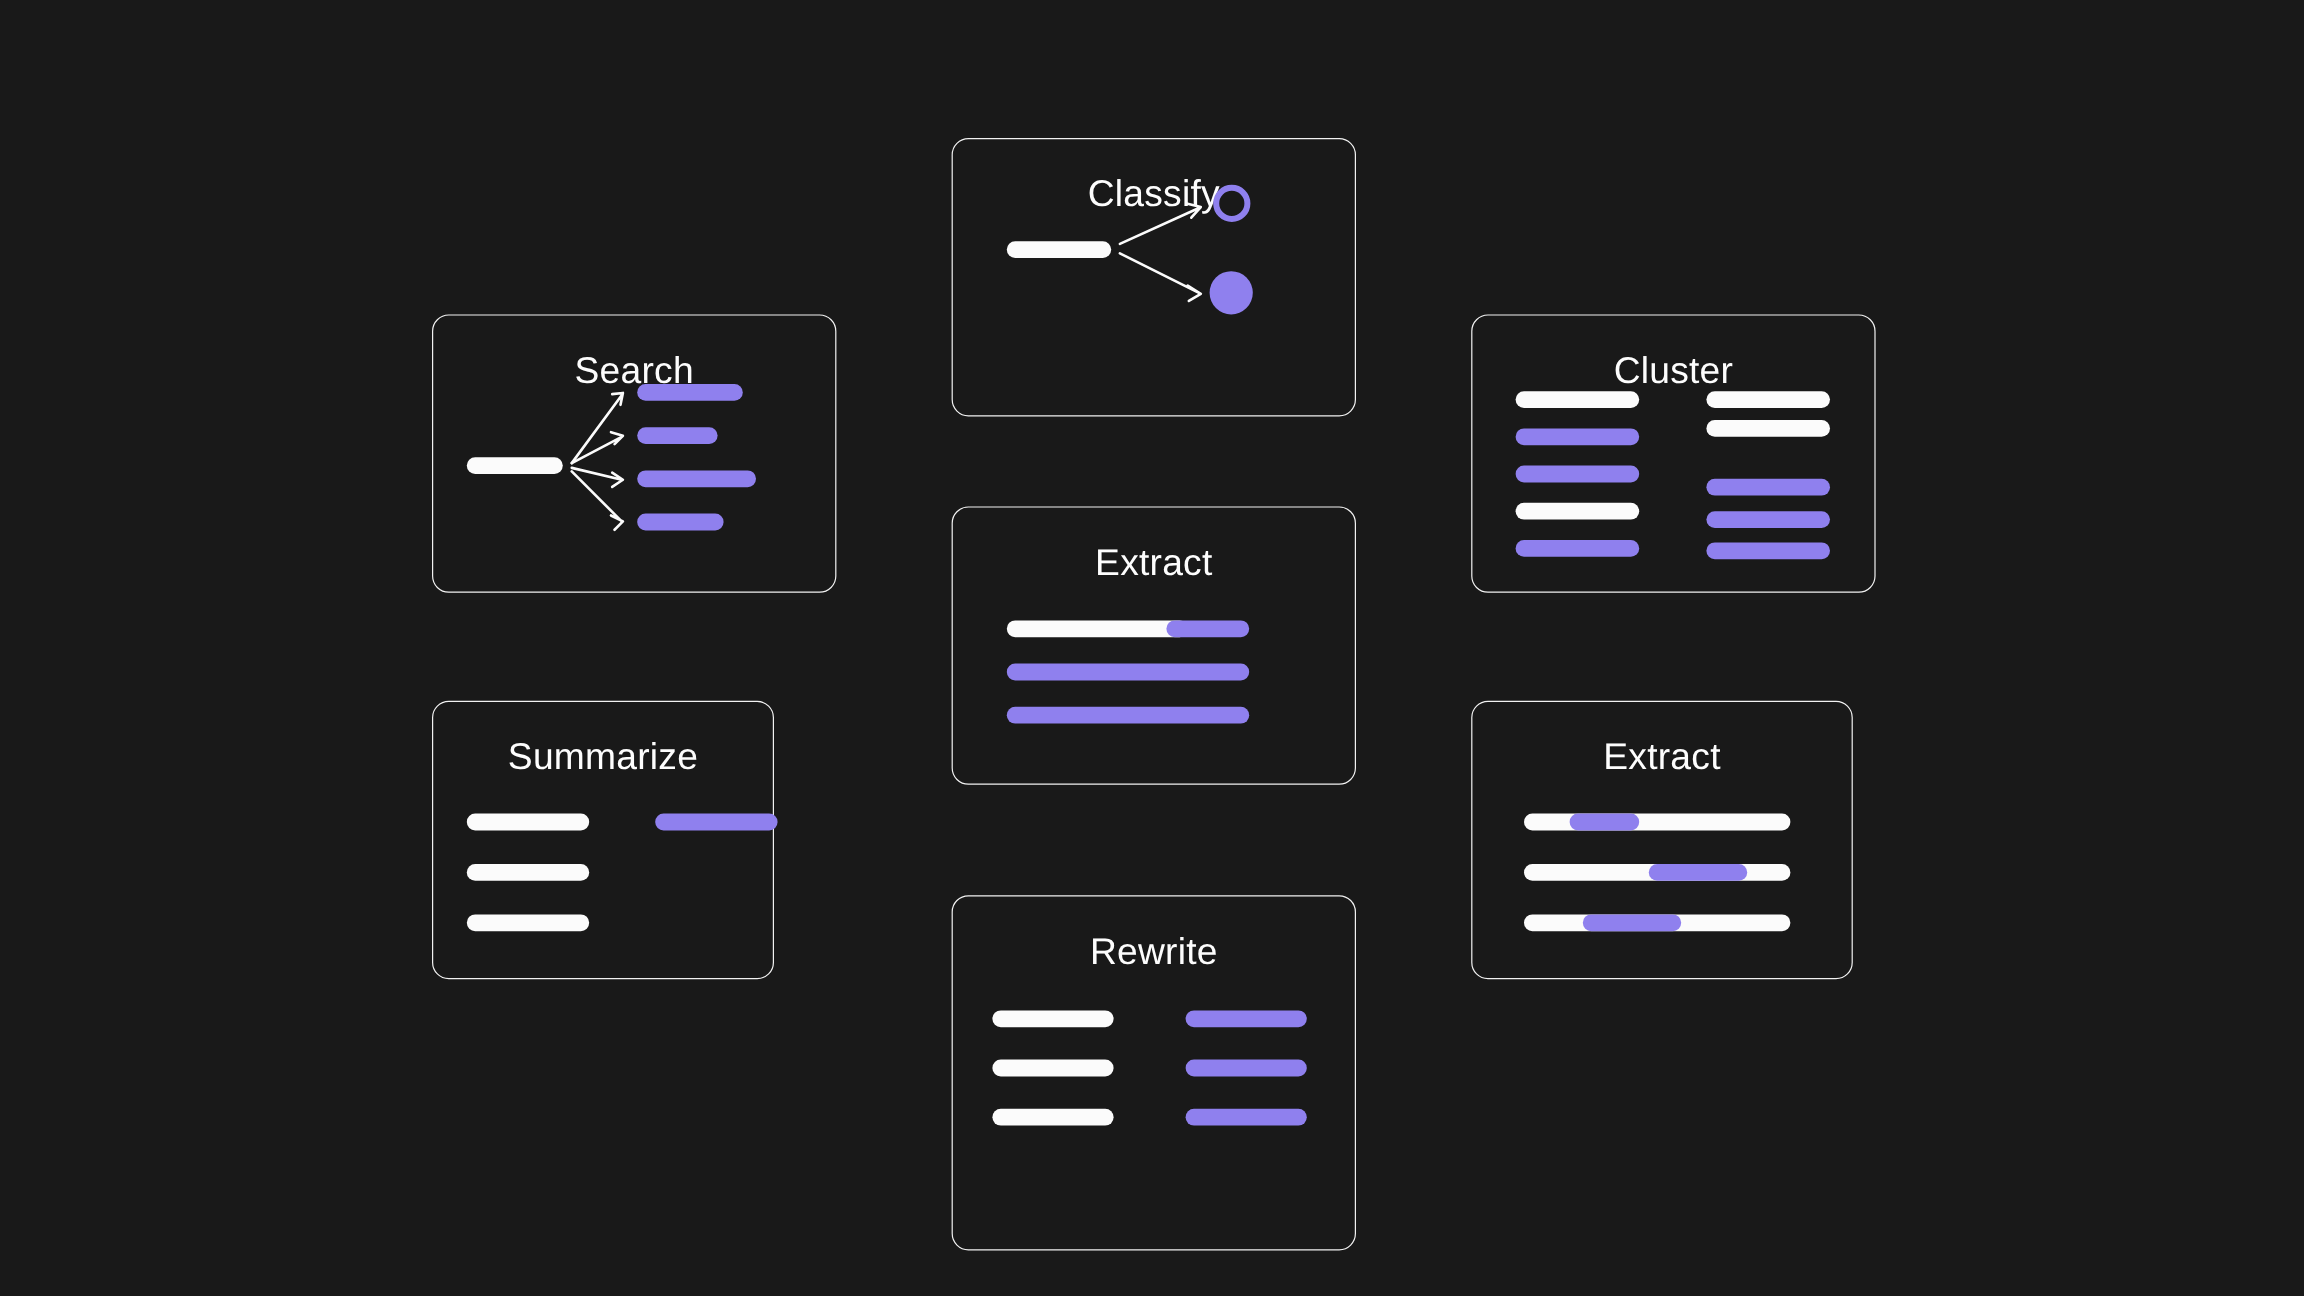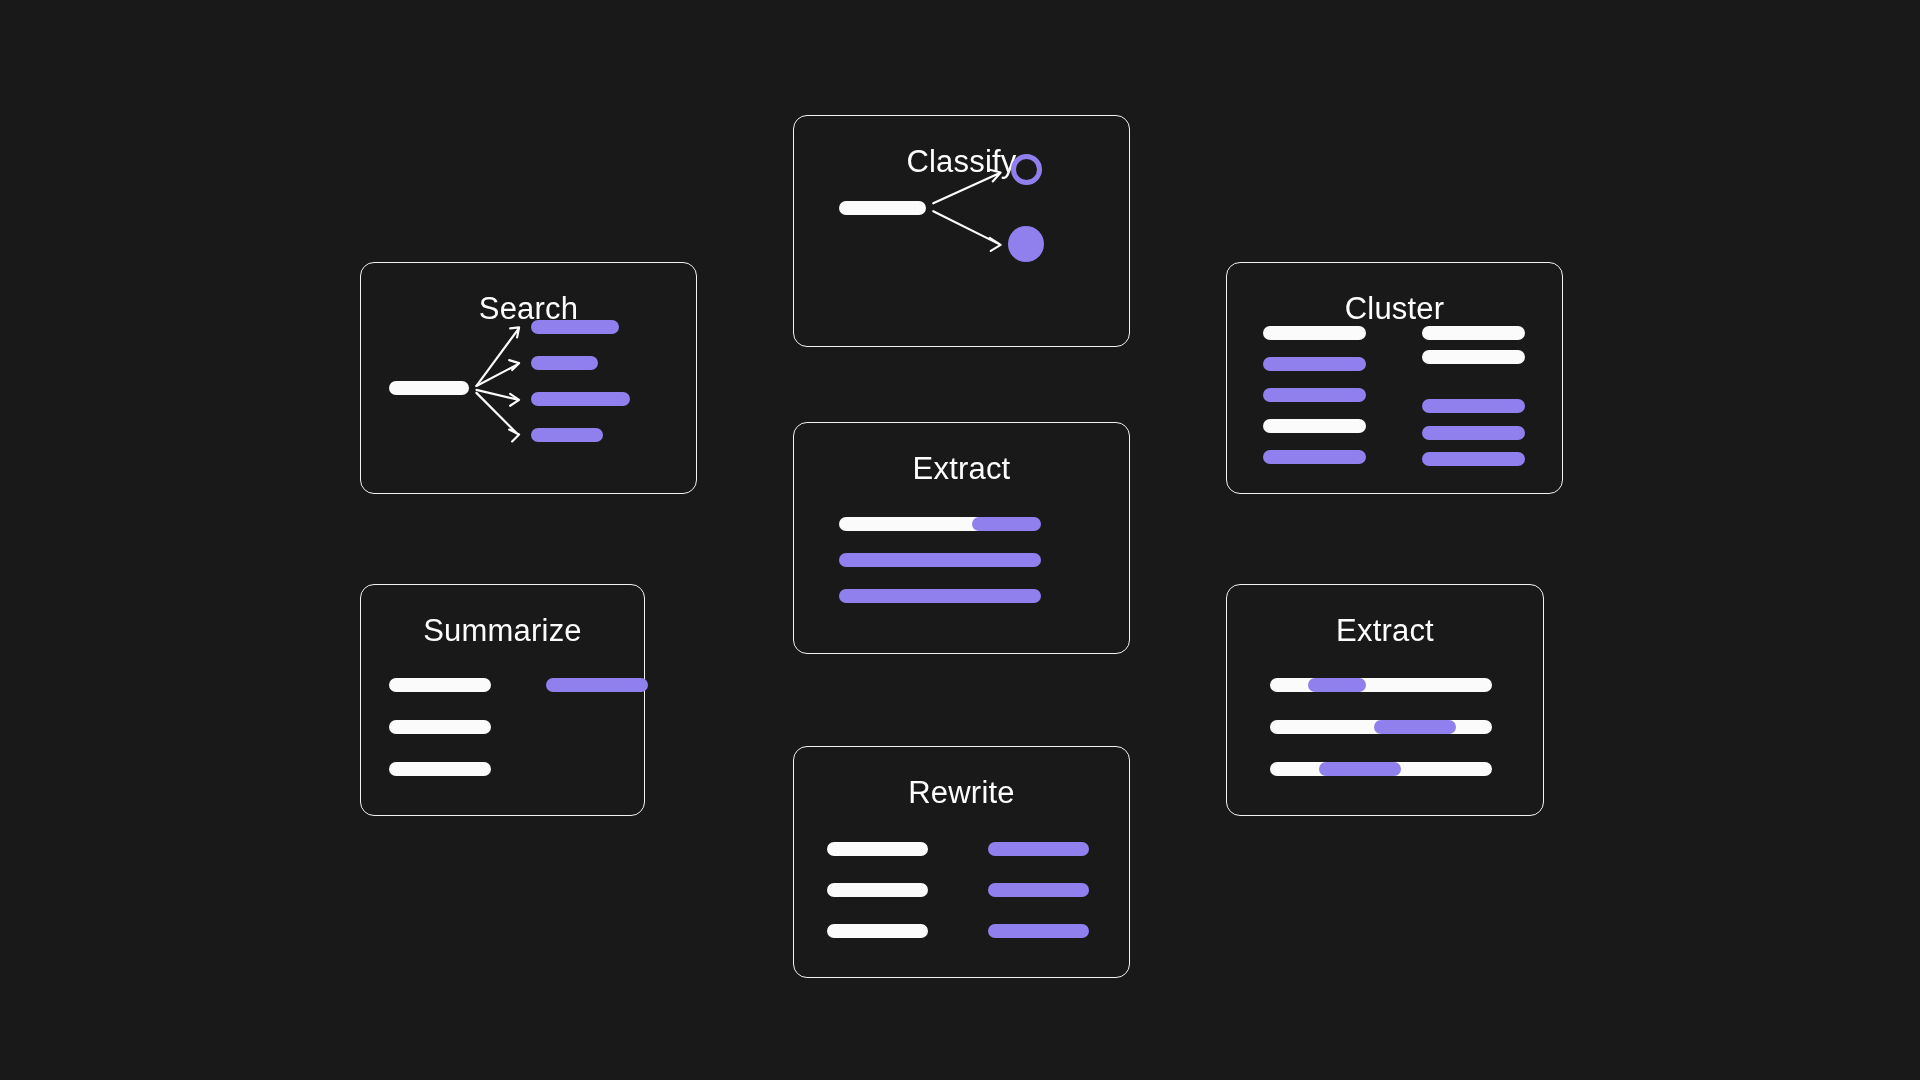--- a/index.html
+++ b/index.html
@@ -83,21 +83,21 @@
     stroke-linejoin: round;
   }
 
   
   #card-search    { left: 360px;  top: 262px; width: 337px; height: 232px; }
   #card-classify  { left: 793px;  top:  115px; width: 337px; height: 232px; }
   #card-cluster   { left: 1226px; top: 262px; width: 337px; height: 232px; }
   #card-summarize { left: 360px;  top: 584px; width: 285px; height: 232px; }
   #card-generate  { left: 793px;  top: 422px; width: 337px; height: 232px; }
   #card-extract   { left: 1226px; top: 584px; width: 318px; height: 232px; }
-  #card-rewrite   { left: 793px;  top: 746px; width: 337px; height: 232px; }
+  #card-rewrite   { left: 793px;  top: 746px; width: 337px; height: 296px; }
 
   .card-title { top: 30px; }
 </style>
 </head>
 <body style="background: rgb(25, 25, 25);">
 
 <div id="canvas">
 
   <div class="card" id="card-search" style="border-color: rgb(242, 242, 242);">
     <div class="card-title">Search</div>

